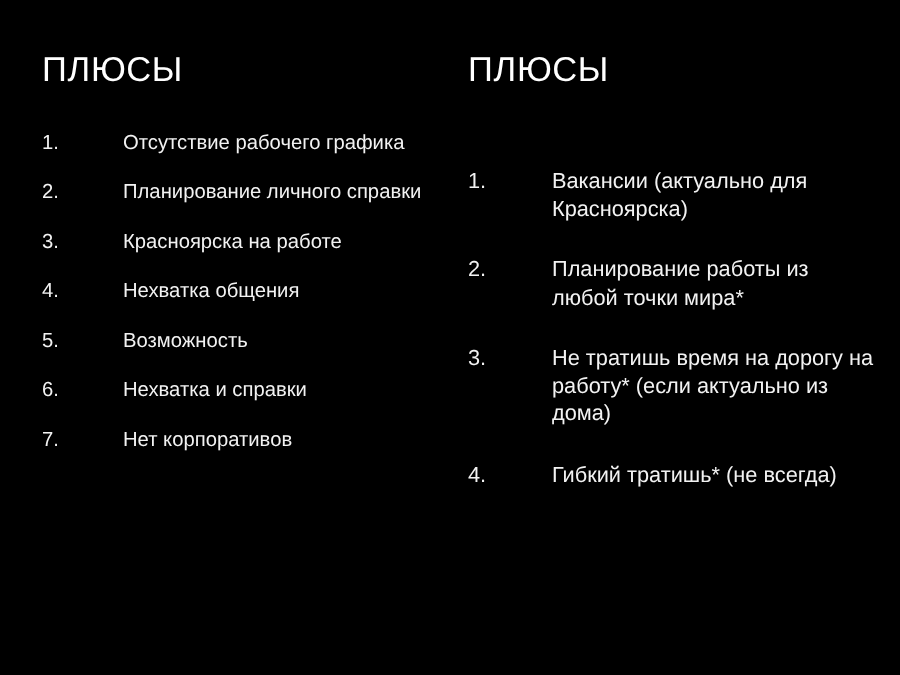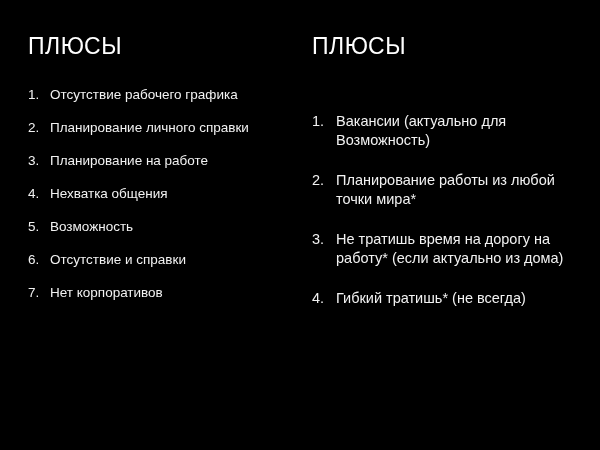--- a/index.html
+++ b/index.html
@@ -78,67 +78,68 @@
     width: 22px;
     text-align: left;
     color: #f2f2f2;
   }
   .col-right .num {
     width: 24px;
   }
   .txt {
     flex: 1 1 auto;
     white-space: pre-line;
+    margin-left: 32px;
   }
 </style>
 </head>
 <body>
 
 <div class="slide">
 
   <div class="column col-left">
     <h2 class="col-title">ПЛЮСЫ</h2>
     <ol class="items">
       <li>
         <span class="num">1.</span>
         <span class="txt">Отсутствие рабочего графика</span>
       </li>
       <li>
         <span class="num">2.</span>
         <span class="txt">Планирование личного справки</span>
       </li>
       <li>
         <span class="num">3.</span>
-        <span class="txt">Планирование на работе</span>
+        <span class="txt">Красноярска на работе</span>
       </li>
       <li>
         <span class="num">4.</span>
         <span class="txt">Нехватка общения</span>
       </li>
       <li>
         <span class="num">5.</span>
         <span class="txt">Возможность</span>
       </li>
       <li>
         <span class="num">6.</span>
-        <span class="txt">Отсутствие и справки</span>
+        <span class="txt">Нехватка и справки</span>
       </li>
       <li>
         <span class="num">7.</span>
         <span class="txt">Нет корпоративов</span>
       </li>
     </ol>
   </div>
 
   <div class="column col-right">
     <h2 class="col-title">ПЛЮСЫ</h2>
     <ol class="items">
       <li>
         <span class="num">1.</span>
-        <span class="txt">Вакансии (актуально для Возможность)</span>
+        <span class="txt">Вакансии (актуально для Красноярска)</span>
       </li>
       <li>
         <span class="num">2.</span>
         <span class="txt">Планирование работы из любой точки мира*</span>
       </li>
       <li>
         <span class="num">3.</span>
         <span class="txt">Не тратишь время на дорогу на работу* (если актуально из дома)</span>
       </li>
       <li>

